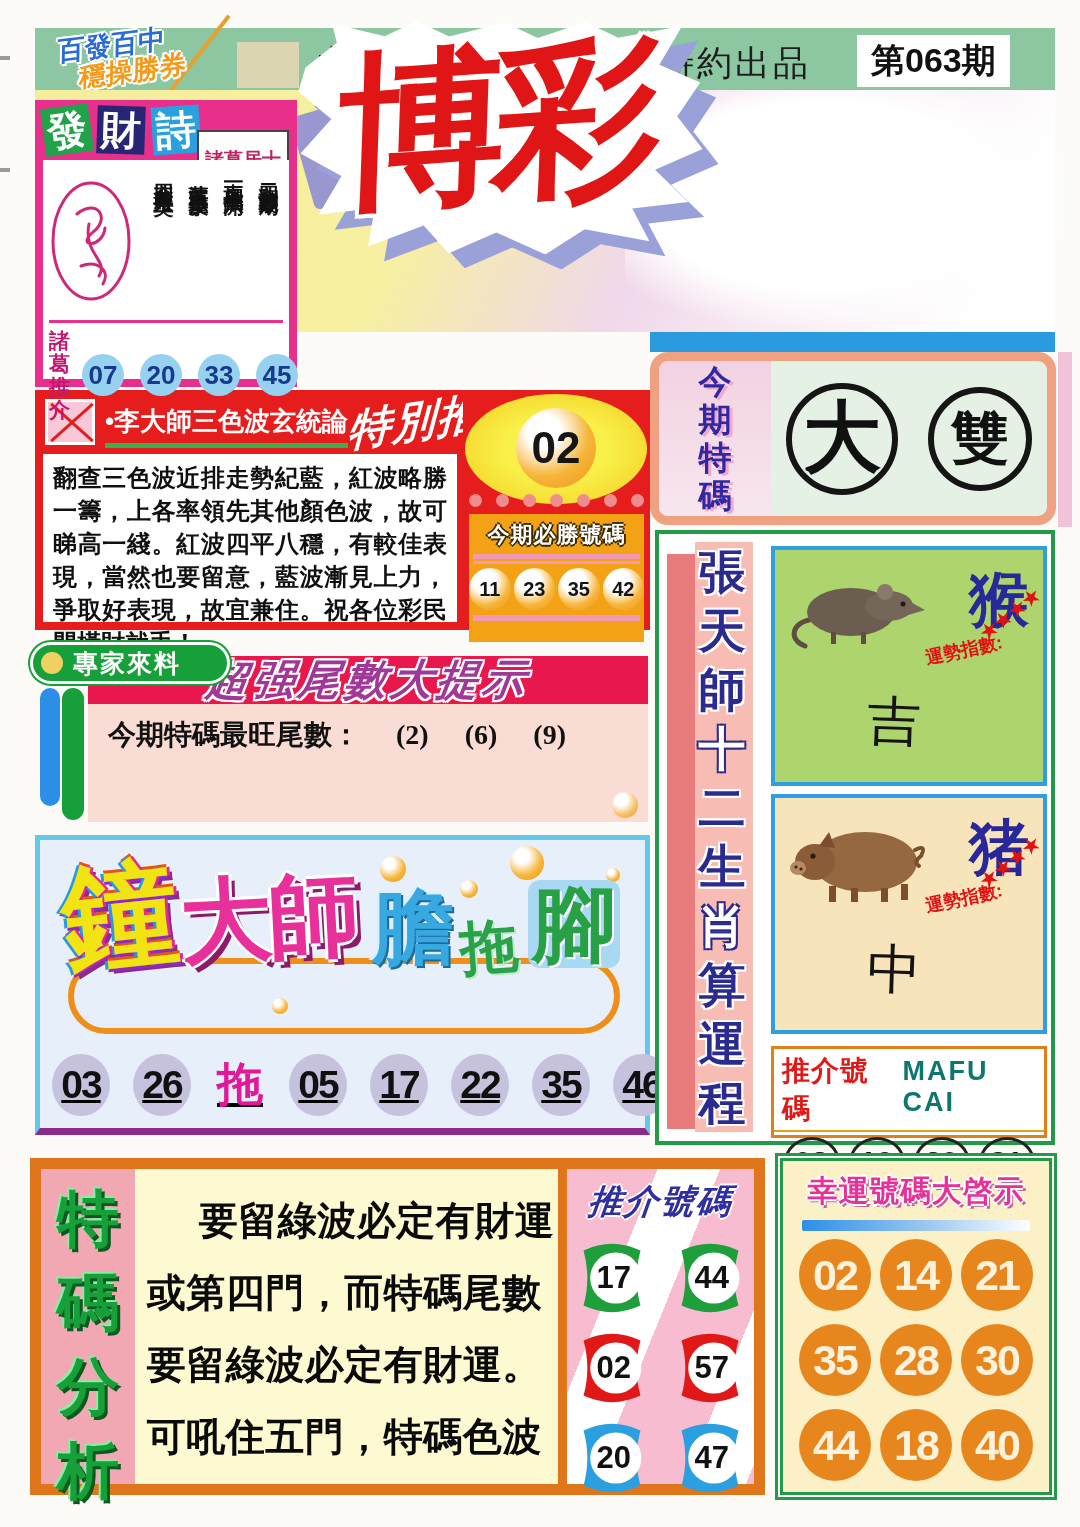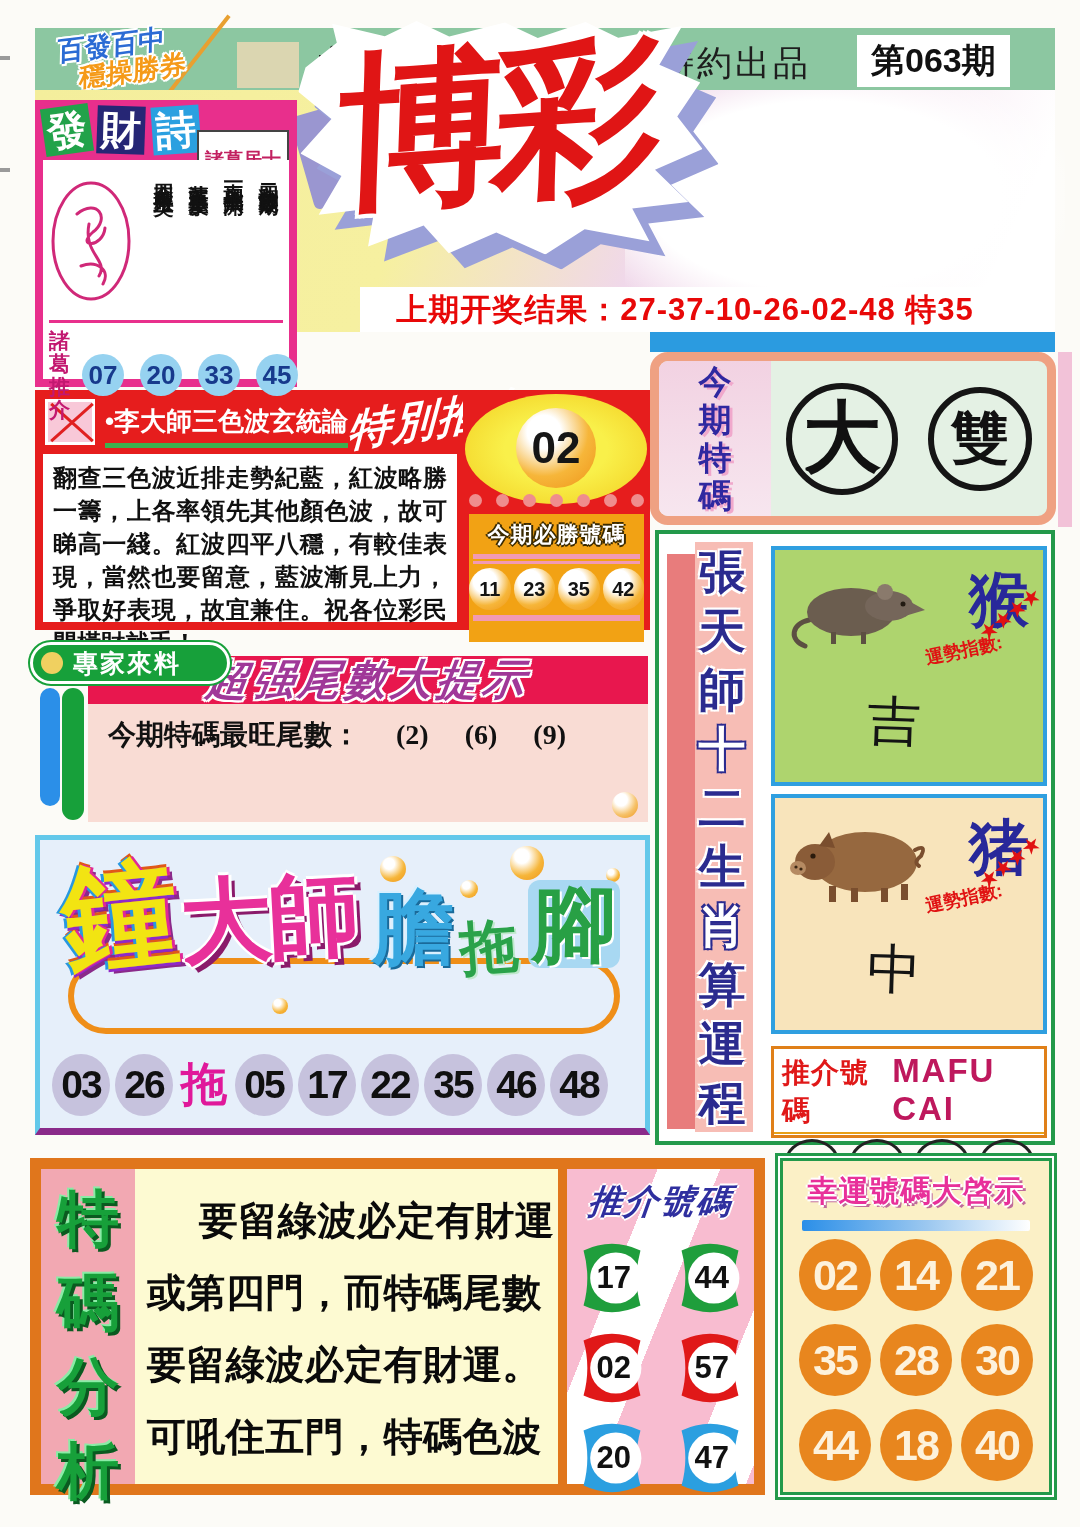--- a/index.html
+++ b/index.html
@@ -135,21 +135,21 @@
     text-shadow:3px 0 #e02898,-3px 0 #2898e0,0 3px #9028c8,0 -3px #e05818,5px 5px 0 #8a2a8a; }
   .zt-dashi { font-size:92px; font-weight:900; color:#e8309a; line-height:1; margin-left:2px; margin-top:16px;
     transform:rotate(-3deg); letter-spacing:-4px;
     text-shadow:3px 0 #fff,-3px 0 #fff,0 3px #fff,0 -3px #fff,6px 6px 0 #8a1a6a; }
   .zt-dan { font-size:82px; font-weight:900; color:#38a8e0; line-height:1; margin-left:16px; margin-top:30px;
     text-shadow:2px 2px 0 #1a6a9a,-2px -2px 0 #d8f0ff; }
   .zt-tuo { font-size:58px; font-weight:900; color:#2aa24a; line-height:1; margin-left:6px; margin-top:62px;
     transform:rotate(-4deg); text-shadow:2px 2px 0 #bfe8cc; }
   .zt-jiao { font-size:84px; font-weight:900; color:#28a045; line-height:1.05; margin-left:10px; margin-top:24px;
     background:#a8d8f2; border-radius:12px; padding:0 4px; text-shadow:2px 2px 0 #fff; }
-  .zhong-nums { position:absolute; left:12px; top:214px; display:flex; align-items:flex-end; gap:5px; }
+  .zhong-nums { position:absolute; left:12px; top:214px; display:flex; align-items:flex-end; gap:23px;text-decoration:underline; }
   .zn { width:58px; height:62px; border-radius:50%; background:#c6c2dd; display:flex; align-items:center;
     justify-content:center; font-size:39px; font-weight:800; color:#101010;
     font-family:"Liberation Sans", sans-serif; letter-spacing:-2px; }
   .zn-tuo { font-size:46px; font-weight:900; color:#e0189a; margin:0 3px; }
 
   
   .zhang { position:absolute; left:655px; top:530px; width:400px; height:615px; background:#fff; border:4px solid #23994a; }
   .strip-back { position:absolute; left:8px; top:20px; width:54px; height:575px; background:#e87c7c; }
   .strip-front { position:absolute; left:36px; top:8px; width:58px; height:590px; background:#f7bdb5; }
   .strip-chars { position:absolute; left:26px; top:8px; width:74px; display:flex; flex-direction:column; align-items:center; }
@@ -161,21 +161,21 @@
   .zpanel.p2 { top:260px; background:#f8e4bb; }
   .zodiac { position:absolute; right:14px; top:10px; font-size:60px; font-weight:900; color:#28289a; }
   .fortune-label { position:absolute; right:40px; top:88px; font-size:18px; font-weight:700; color:#e01212; transform:rotate(-12deg); }
   .stars { position:absolute; right:-2px; top:52px; font-size:22px; color:#e01212; letter-spacing:-2px; transform:rotate(-38deg); }
   .verdict { position:absolute; left:92px; top:136px; font-size:54px; color:#141414;
     font-family:"Liberation Serif", serif; transform:rotate(2deg); }
   .animal { position:absolute; left:10px; top:18px; }
   .mafu { position:absolute; left:112px; top:512px; width:276px; height:92px; border:3px solid #e08018; background:#fff; }
   .mafu-head { display:flex; align-items:baseline; padding:3px 8px 2px; border-bottom:2px solid #e8a018; }
   .mafu-label { color:#e01818; font-size:28px; font-weight:900; letter-spacing:1px; }
-  .mafu-brand { color:#be185d; font-size:33px; font-weight:900; margin-left:16px; letter-spacing:2px; }
+  .mafu-brand { color:#0f766e; font-size:27px; font-weight:900; margin-left:16px; letter-spacing:2px; }
   .mafu-nums { display:flex; justify-content:center; gap:9px; margin-top:5px; }
   .mn { width:56px; height:50px; border:3px solid #222; border-radius:50%; display:flex; align-items:center;
     justify-content:center; font-size:30px; font-weight:700; color:#111; }
 
   
   .analysis { position:absolute; left:30px; top:1158px; width:735px; height:337px; border:11px solid #e0761c;
     background:#fdfad2; display:flex; }
   .an-strip { width:100px; background:#f2a8b2; display:flex; flex-direction:column; align-items:center;
     justify-content:space-around; padding:8px 0; }
   .an-strip span { font-size:62px; font-weight:900; color:#17a03a;
@@ -229,21 +229,20 @@
   </div>
 
   <div class="masthead">
     <div class="cloud"></div>
     <div class="deco-book"></div>
   </div>
   <div class="burst-shadow"></div>
   <div class="burst"></div>
   <div class="masthead-title">博彩</div>
 
-  <div class="result-strip">上期开奖结果：27-37-10-26-02-48 特35</div>
   <div class="blue-bar"></div>
   <div class="pink-band"></div>
 
   <div class="facai">
     <div class="facai-head">
       <span class="tile tile1">發</span>
       <span class="tile tile2">財</span>
       <span class="tile tile3">詩</span>
       <span class="author">諸葛居士</span>
     </div>

